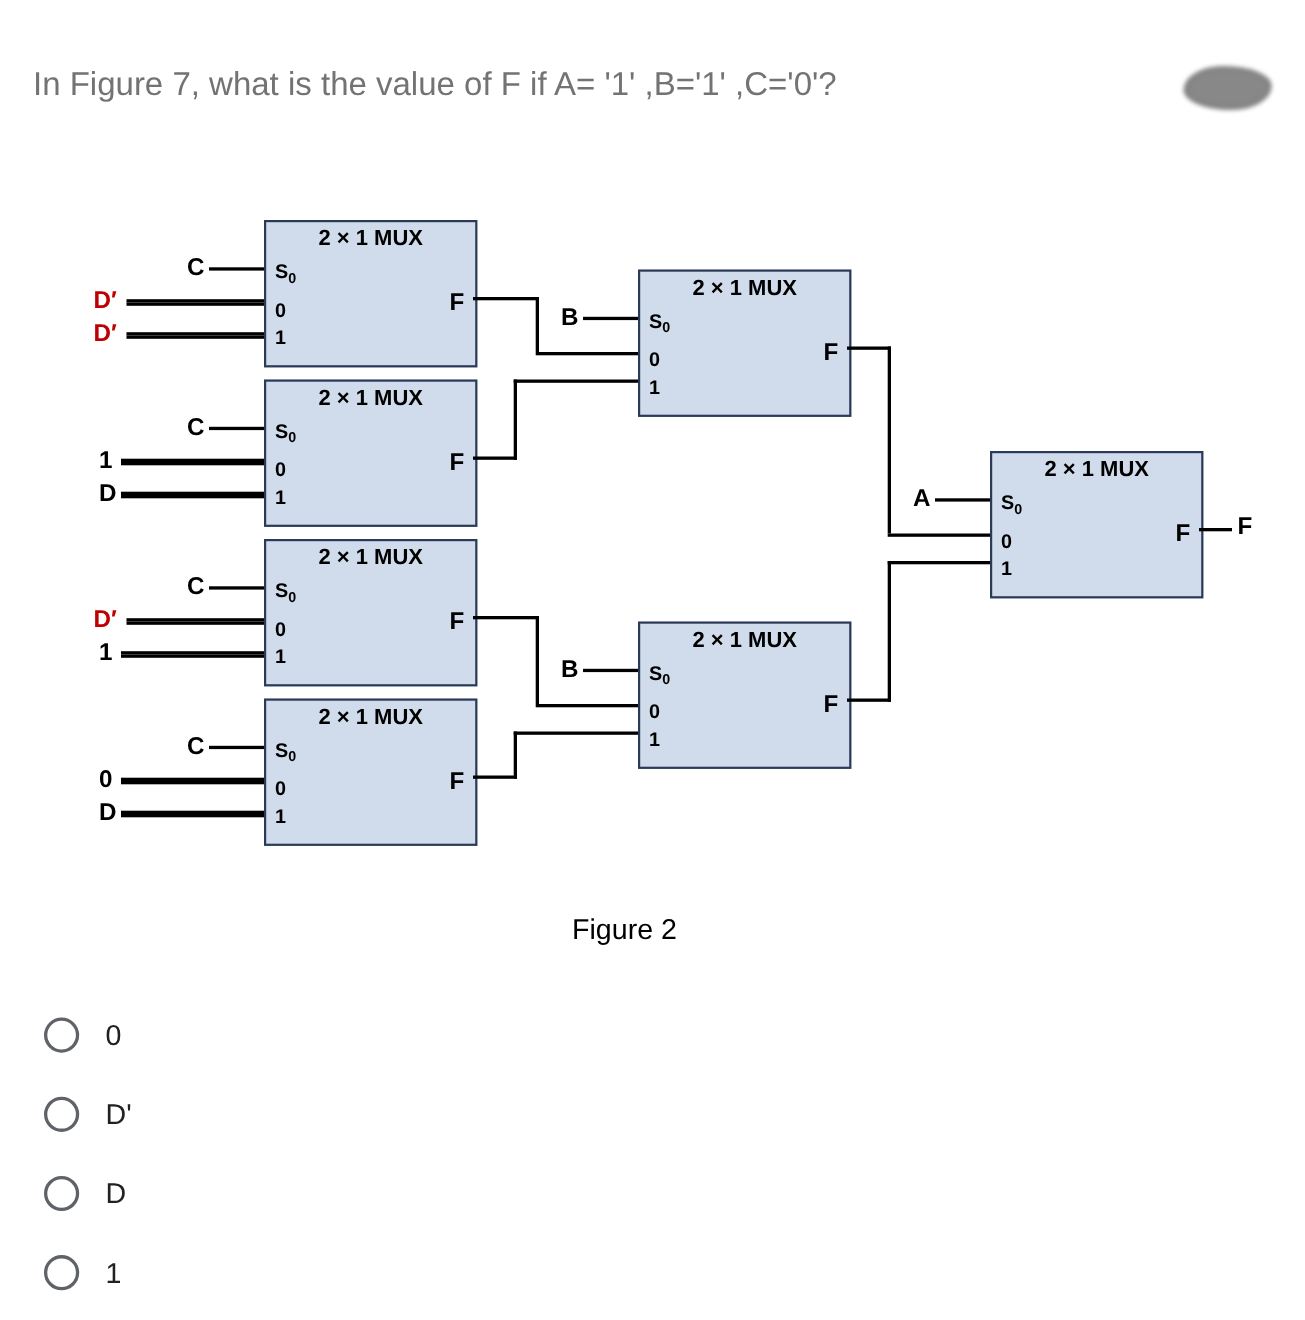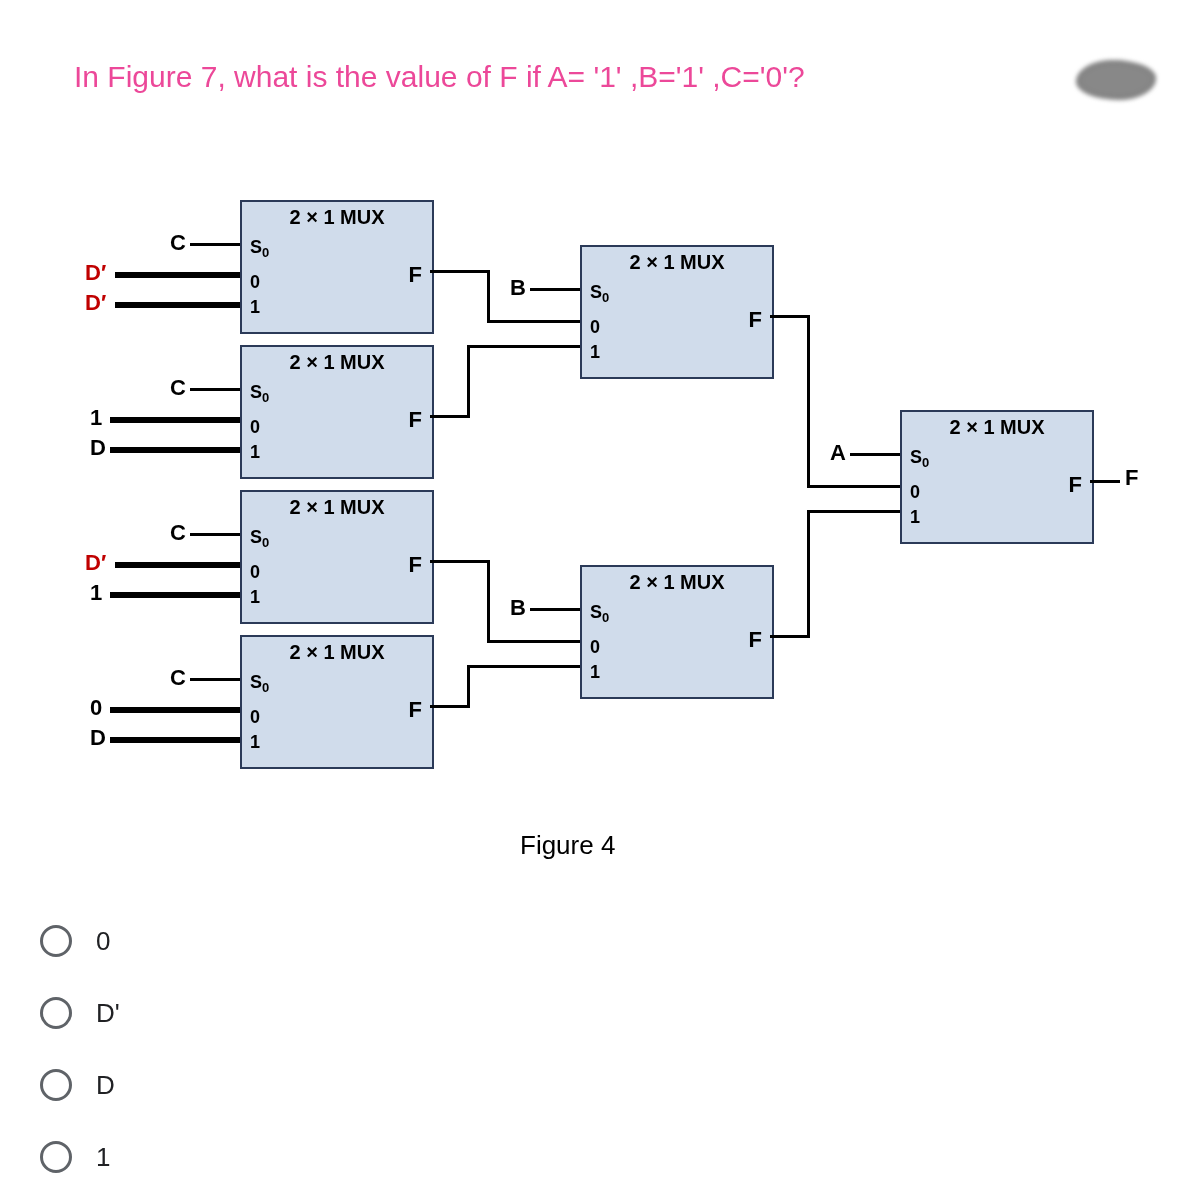--- a/index.html
+++ b/index.html
@@ -1,17 +1,17 @@
 <!DOCTYPE html>
 <html><head>
 <meta charset="utf-8">
 <style>
   html,body{margin:0;padding:0;background:#fff;font-family:Arial,Helvetica,sans-serif;color:#000;}
   .page{width:1186px;height:1200px;position:relative;}
-  .question{position:absolute;left:30px;top:60px;font-size:30px;font-family:"Google Sans",Arial,sans-serif;color:#ec4899;margin-left:44px;}
+  .question{position:absolute;left:30px;top:60px;font-size:30px;font-family:"Google Sans",Arial,sans-serif;color:#737373;}
   .smudge{position:absolute;right:30px;top:60px;width:80px;height:40px;background:#888;border-radius:50% 60% 50% 60%/60% 50% 60% 50%;filter:blur(2px);box-shadow:0 0 6px #777 inset;}
   .diagram{position:absolute;left:30px;top:170px;width:1140px;height:700px;}
   .mux{position:absolute;background:#d0dceb;border:2px solid #2b3a58;}
   .mux .title{position:absolute;top:4px;left:0;right:0;text-align:center;font-weight:bold;font-size:20px;}
   .lbl{position:absolute;font-weight:bold;font-size:22px;}
   .small{font-size:18px;}
   .sub{font-size:13px;position:relative;top:4px;}
   .red{color:#c00000;}
   .wire{position:absolute;background:#000;}
   .wh{height:3px;}
@@ -160,21 +160,21 @@
     <div class="wire wh" style="left:740px;top:465px;width:40px;"></div>
     <div class="wire wv" style="left:777px;top:340px;height:128px;"></div>
     <div class="wire wh" style="left:777px;top:340px;width:93px;"></div>
 
     <div class="wire wh" style="left:820px;top:283px;width:50px;"></div>
 
     <div class="wire wh" style="left:1060px;top:310px;width:30px;"></div>
 
   </div>
 
-  <div class="caption">Figure 4</div>
+  <div class="caption">Figure 2</div>
 
   <div class="answers">
     <div class="answer">
       <span class="radio"></span>
       <span>0</span>
     </div>
     <div class="answer">
       <span class="radio"></span>
       <span>D'</span>
     </div>

